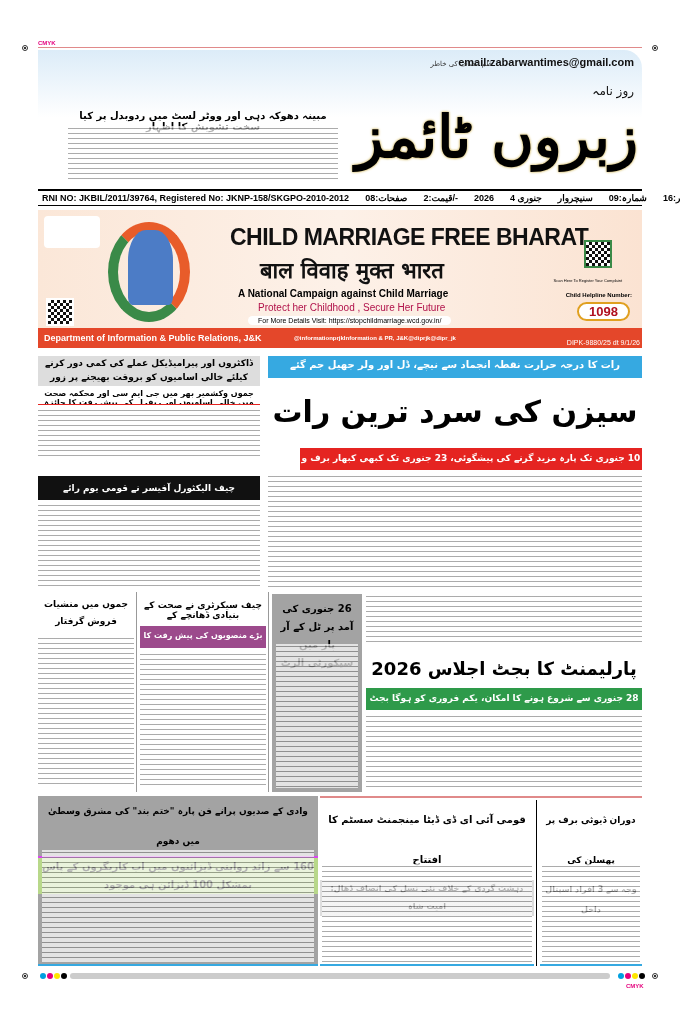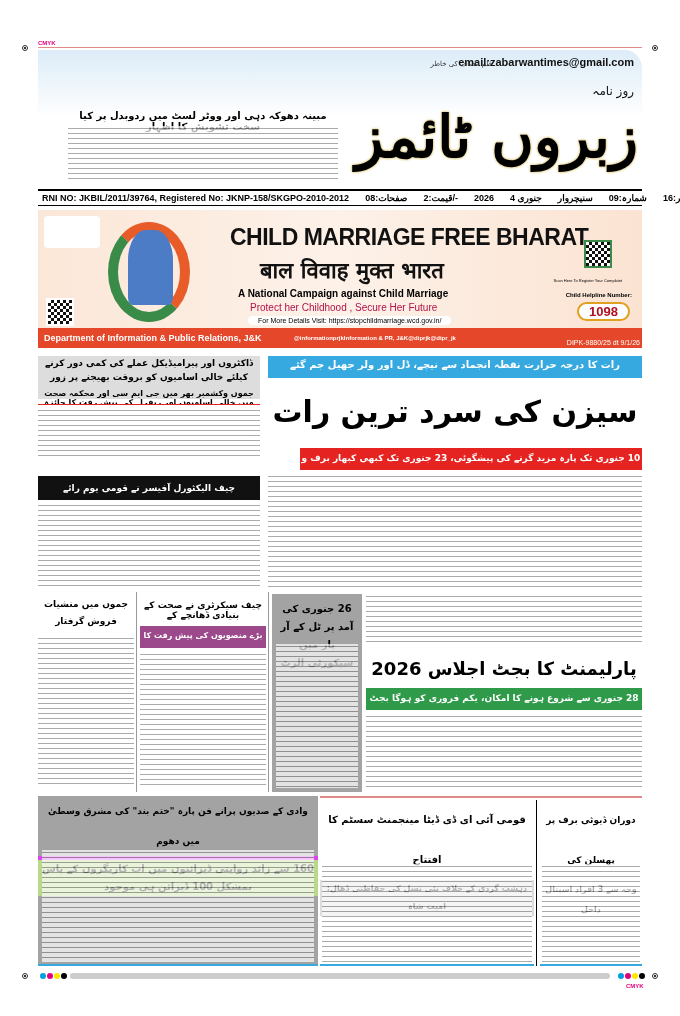--- a/index.html
+++ b/index.html
@@ -14,21 +14,21 @@
 .logo{position:absolute;left:300px;top:40px;width:300px;height:95px;font-family:"DejaVu Serif",serif;font-size:58px;font-weight:bold;color:#000;text-shadow:0 0 2px #d8c070,0 0 3px #d8c070;direction:rtl;text-align:right;line-height:95px}
 .lead-h{position:absolute;left:30px;top:40px;width:270px;text-align:center;font-size:12px;font-weight:bold;border-bottom:1px solid #000;padding-bottom:2px;direction:rtl}
 .lead-s{position:absolute;left:30px;top:60px;width:270px;text-align:center;font-size:10px;font-weight:bold;direction:rtl}
 .txt{background:repeating-linear-gradient(#fff 0 2px,#888 2px 3px,#fff 3px 5px);opacity:.7}
 .infobar{position:absolute;left:38px;top:189px;width:604px;height:17px;border-top:2px solid #000;border-bottom:1px solid #000;display:flex;align-items:center;font:bold 9px "Liberation Sans",sans-serif;gap:16px;padding:0 4px}
 .infobar span{white-space:nowrap}
 .ad{position:absolute;left:38px;top:210px;width:604px;height:138px;background:linear-gradient(90deg,#fbe7d8,#fdf1e8 50%,#fbe3d2);overflow:hidden}
 .ad-title{position:absolute;left:192px;top:14px;font:bold 23px "Liberation Sans",sans-serif;letter-spacing:-.5px;color:#111}
 .ad-hindi{position:absolute;left:222px;top:44px;font:bold 22px "DejaVu Sans",sans-serif;color:#111}
 .ad-sub{position:absolute;left:200px;top:78px;font:bold 10px "Liberation Sans",sans-serif}
-.ad-prot{position:absolute;left:212px;top:92px;font:10px "Liberation Sans",sans-serif;color:#b1124a}
+.ad-prot{position:absolute;left:220px;top:92px;font:10px "Liberation Sans",sans-serif;color:#b1124a}
 .ad-url{position:absolute;left:210px;top:106px;font:7px "Liberation Sans",sans-serif;background:#fff;border-radius:8px;padding:1px 10px}
 .ad-bar{position:absolute;left:0;top:118px;width:604px;height:20px;background:#e4472a;color:#fff;font:bold 9px "Liberation Sans",sans-serif;display:flex;align-items:center;padding:0 6px;}
 .ad-bar .dept{flex:0 0 250px}
 .ad-bar .soc{font-size:6px}
 .dipk{position:absolute;right:2px;top:129px;font:7px "Liberation Sans",sans-serif;color:#fff}
 .ring{position:absolute;left:70px;top:12px;width:82px;height:100px;border-radius:50%;border:10px solid;border-color:#e85c2a #e85c2a #3a8a48 #3a8a48}
 .girl{position:absolute;left:90px;top:20px;width:45px;height:75px;background:#4c7cc6;border-radius:40% 40% 10% 10%}
 .emblem{position:absolute;left:6px;top:6px;width:56px;height:32px;background:#fff;border-radius:4px}
 .qr{position:absolute;width:28px;height:28px;background:repeating-conic-gradient(#111 0 25%,#fff 0 50%) 0 0/6px 6px;border:2px solid #fff}
 .helpline{position:absolute;right:12px;top:92px;border:2px solid #e0a020;border-radius:10px;background:#fff;font:bold 13px "Liberation Sans",sans-serif;color:#b01020;padding:0 10px}
@@ -93,21 +93,21 @@
   <div class="ad-bar">
     <span class="dept">Department of Information &amp; Public Relations, J&amp;K</span>
     <span class="soc">@informationprjk</span>
     <span class="soc">Information &amp; PR, J&amp;K</span>
     <span class="soc">@diprjk</span>
     <span class="soc">@dipr_jk</span>
   </div>
   <div class="dipk">DIPK-9880/25 dt 9/1/26</div>
 </div>
 
-<div class="blk ur graybar" style="left:38px;top:356px;width:222px;height:43px;line-height:14px;font-size:9px">ڈاکٹروں اور پیرامیڈیکل عملے کی کمی دور کرنے کیلئے خالی اسامیوں کو بروقت بھیجنے پر زور</div>
+<div class="blk ur graybar" style="left:38px;top:356px;width:222px;height:30px;line-height:14px;font-size:9px">ڈاکٹروں اور پیرامیڈیکل عملے کی کمی دور کرنے کیلئے خالی اسامیوں کو بروقت بھیجنے پر زور</div>
 <div class="blk ur" style="left:38px;top:389px;width:222px;height:16px;font-size:8px;border-bottom:1px solid #e52421">جموں وکشمیر بھر میں جی ایم سی اور محکمہ صحت میں خالی اسامیوں اور ریفرل کی پیش رفت کا جائزہ</div>
 <div class="blk txt" style="left:38px;top:408px;width:222px;height:52px"></div>
 <div class="blk ur blackbar" style="left:38px;top:476px;width:222px;height:24px;font-size:9px">چیف الیکٹورل آفیسر نے قومی یوم رائے دہندگان-2026 کیلئے تیاریوں کا جائزہ لیا</div>
 <div class="blk txt" style="left:38px;top:503px;width:222px;height:85px"></div>
 
 <div class="blk ur bluebar" style="left:268px;top:356px;width:374px;height:22px">رات کا درجہ حرارت نقطہ انجماد سے نیچے، ڈل اور ولر جھیل جم گئے</div>
 <div class="blk ur" style="left:268px;top:382px;width:374px;height:60px;font-size:30px;line-height:60px">سیزن کی سرد ترین رات ریکارڈ</div>
 <div class="blk ur redbar" style="left:300px;top:448px;width:342px;height:22px;font-size:9px">10 جنوری تک پارہ مزید گرنے کی پیشگوئی، 23 جنوری تک کبھی کبھار برف و باراں</div>
 <div class="blk txt" style="left:268px;top:474px;width:374px;height:114px"></div>
 
@@ -121,28 +121,28 @@
 <div class="blk yellowbg" style="left:272px;top:594px;width:90px;height:198px">
   <div class="ur" style="font-size:10px;line-height:18px;padding:6px 4px">26 جنوری کی آمد پر ٹل کے آر پار میں سیکورٹی الرٹ</div>
   <div class="txt" style="position:absolute;left:4px;top:50px;width:82px;height:144px"></div>
 </div>
 <div class="blk txt" style="left:366px;top:594px;width:276px;height:50px"></div>
 <div class="blk ur" style="left:366px;top:654px;width:276px;height:30px;font-size:18px;line-height:30px">پارلیمنٹ کا بجٹ اجلاس 2026</div>
 <div class="blk ur greenbar" style="left:366px;top:688px;width:276px;height:22px;font-size:9px">28 جنوری سے شروع ہونے کا امکان، یکم فروری کو ہوگا بجٹ پیش</div>
 <div class="blk txt" style="left:366px;top:714px;width:276px;height:76px"></div>
 
 <div class="blk yellowbg" style="left:38px;top:796px;width:280px;height:170px;border-bottom:2px solid #36a9e1">
-  <div class="ur" style="font-size:9px;line-height:30px;border-bottom:4px solid #d946ef">وادی کے صدیوں پرانے فن پارہ "ختم بند" کی مشرق وسطیٰ میں دھوم</div>
+  <div class="ur" style="font-size:9px;line-height:30px;border-bottom:2px solid #d946ef">وادی کے صدیوں پرانے فن پارہ "ختم بند" کی مشرق وسطیٰ میں دھوم</div>
   <div class="ur lgreen" style="font-size:10px">160 سے زائد روایتی ڈیزائنوں میں اب کاریگروں کے پاس بمشکل 100 ڈیزائن ہی موجود</div>
   <div class="txt" style="position:absolute;left:4px;top:54px;width:272px;height:112px"></div>
 </div>
 <div style="position:absolute;left:320px;top:796px;width:322px;height:2px;background:#e08a8a"></div>
 <div class="blk" style="left:320px;top:800px;width:214px;height:166px;border-bottom:2px solid #36a9e1">
   <div class="ur" style="font-size:10px;line-height:40px">قومی آئی ای ڈی ڈیٹا مینجمنٹ سسٹم کا افتتاح</div>
-  <div class="ur graybar" style="font-size:8px">دہشت گردی کے خلاف نئی نسل کی حفاظتی ڈھال: امیت شاہ</div>
+  <div class="ur graybar" style="font-size:8px">دہشت گردی کے خلاف نئی نسل کی انصاف ڈھال: امیت شاہ</div>
   <div class="txt" style="position:absolute;left:2px;top:64px;width:210px;height:100px"></div>
 </div>
 <div class="vr" style="left:536px;top:800px;height:166px;background:#000"></div>
 <div class="blk" style="left:540px;top:800px;width:102px;height:166px;border-bottom:2px solid #36a9e1">
   <div class="ur" style="font-size:9px;line-height:40px">دوران ڈیوٹی برف پر پھسلن کی</div>
   <div class="ur" style="font-size:8px;line-height:20px">وجہ سے 3 افراد اسپتال داخل</div>
   <div class="txt" style="position:absolute;left:2px;top:64px;width:98px;height:100px"></div>
 </div>
 
 <div class="reg" style="left:22px;top:973px"></div>

